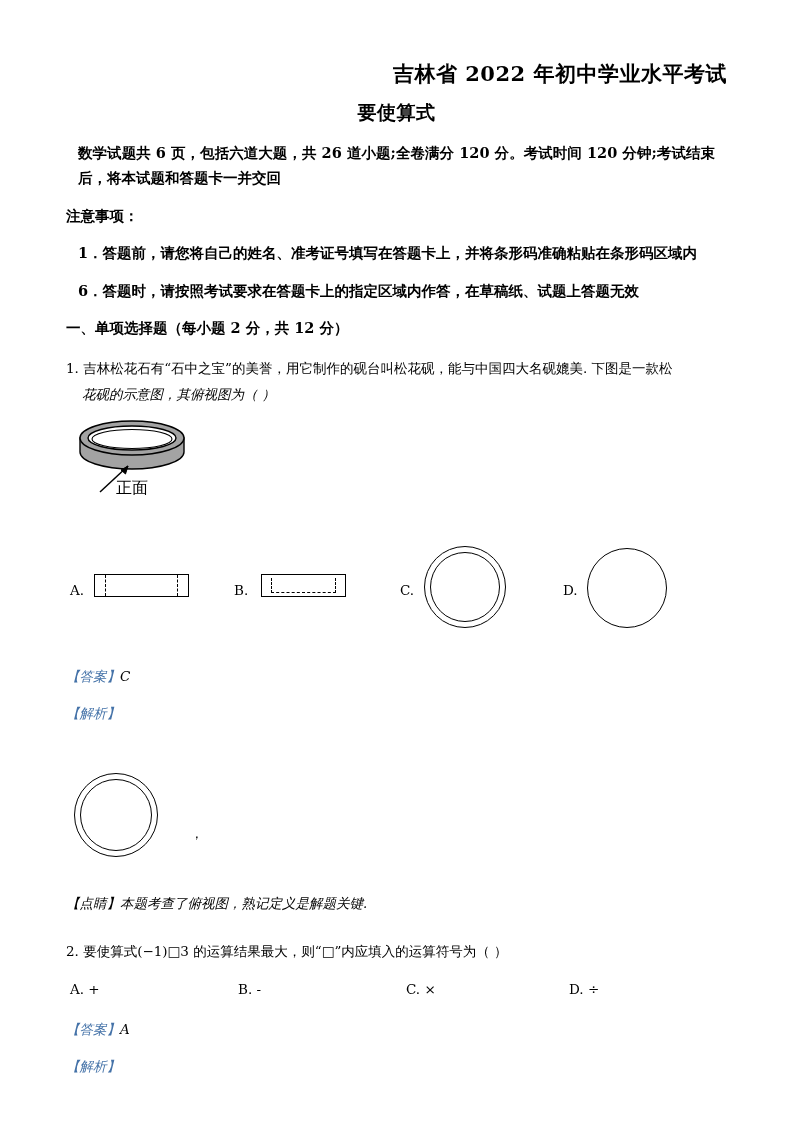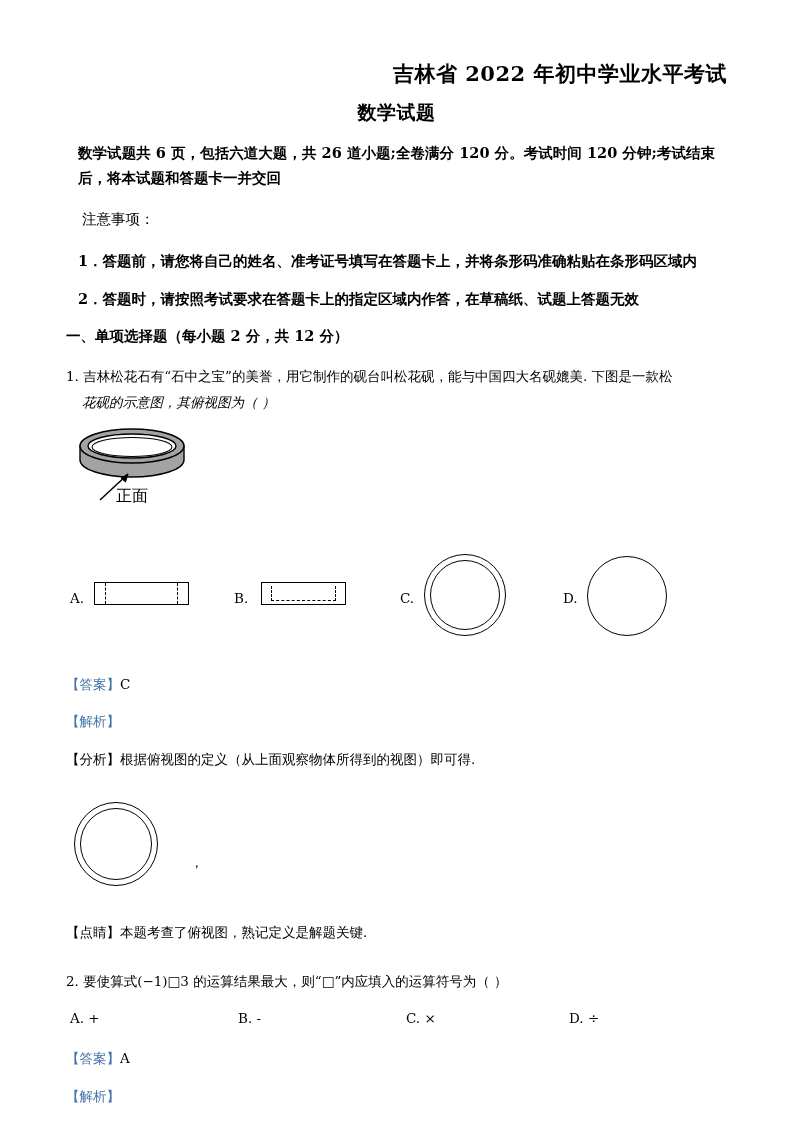--- a/index.html
+++ b/index.html
@@ -53,23 +53,23 @@
   
   .instr {
     font-size: 14.5px;
     font-weight: bold;
     line-height: 1.75;
     margin: 12px;
     text-align: justify;
   }
   .instr-line {
     font-size: 14.5px;
-    font-weight: normal;
+    font-weight: bold;
     line-height: 1.75;
-    margin: 16px;
+    margin: 0;
   }
   .section-head {
     font-size: 14.5px;
     font-weight: bold;
     line-height: 1.8;
     margin: 0 0 2px 0;
   }
 
   
   .q-text {
@@ -82,20 +82,21 @@
     font-size: 13.5px;
     line-height: 1.95;
     margin: 0;
   }
 
   
   .ana-line {
     font-size: 13.5px;
     line-height: 1.6;
     margin: 0;
+    font-style: italic;
   }
   .tag-blue {
     color: #4472a8;
   }
 
   .sp-12 { height: 12px; }
   .sp-16 { height: 16px; }
   .sp-24 { height: 24px; }
   .sp-28 { height: 28px; }
 
@@ -183,26 +184,26 @@
     white-space: nowrap;
   }
 </style>
 </head>
 <body>
 
 <div class="page">
   <div class="content">
 
     <div class="title-main">吉林省 2022 年初中学业水平考试</div>
-    <div class="title-sub">数学试题</div>
+    <div class="title-sub">要使算式</div>
 
     <p class="instr">数学试题共 6 页，包括六道大题，共 26 道小题;全卷满分 120 分。考试时间 120 分钟;考试结束后，将本试题和答题卡一并交回</p>
     <p class="instr-line">注意事项：</p>
     <p class="instr">1．答题前，请您将自己的姓名、准考证号填写在答题卡上，并将条形码准确粘贴在条形码区域内</p>
-    <p class="instr">2．答题时，请按照考试要求在答题卡上的指定区域内作答，在草稿纸、试题上答题无效</p>
+    <p class="instr">6．答题时，请按照考试要求在答题卡上的指定区域内作答，在草稿纸、试题上答题无效</p>
     <p class="section-head">一、单项选择题（每小题 2 分，共 12 分）</p>
 
     <div class="sp-12"></div>
 
     <p class="q-text">1. 吉林松花石有“石中之宝”的美誉，用它制作的砚台叫松花砚，能与中国四大名砚媲美. 下图是一款松</p>
     <p class="q-text-indent" style="padding-left:16px;font-style:italic;">花砚的示意图，其俯视图为（     ）</p>
 
     <div class="sp-12"></div>
 
     <div class="inkstone-wrap">
@@ -259,23 +260,20 @@
     <div class="sp-28"></div>
 
     <p class="ana-line">
       <span class="tag-blue">【答案】</span><span>C</span>
     </p>
     <div class="sp-16"></div>
     <p class="ana-line">
       <span class="tag-blue">【解析】</span>
     </p>
     <div class="sp-16"></div>
-    <p class="ana-line">
-      <span>【分析】</span><span>根据俯视图的定义（从上面观察物体所得到的视图）即可得.</span>
-    </p>
     <div class="sp-16"></div>
 
     <div class="sp-16"></div>
 
     <div class="sol-fig-wrap">
       <div class="circle-outer" style="width:84px; height:84px; position:absolute; left:0; top:0;">
         <div class="circle-inner" style="width:72px; height:72px; left:5px; top:5px;"></div>
       </div>
       <span class="sol-comma">，</span>
     </div>

